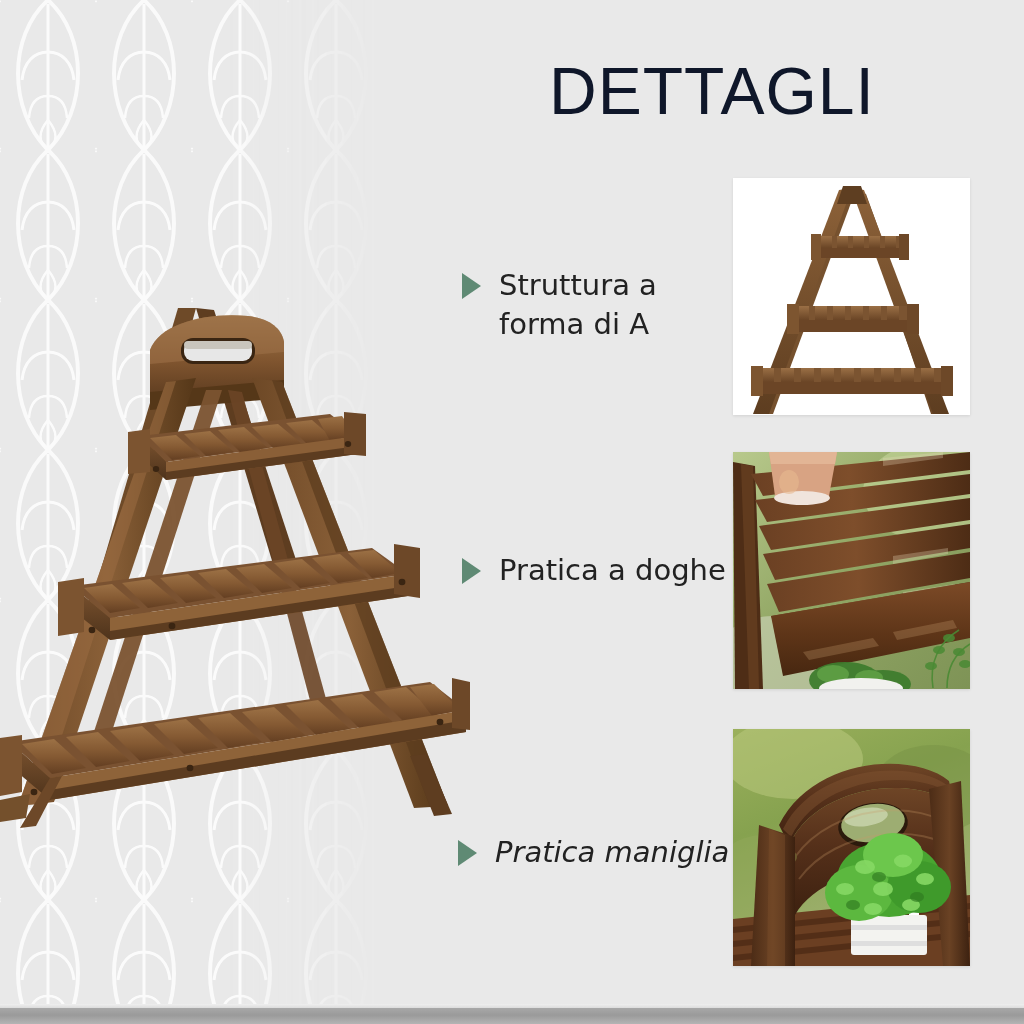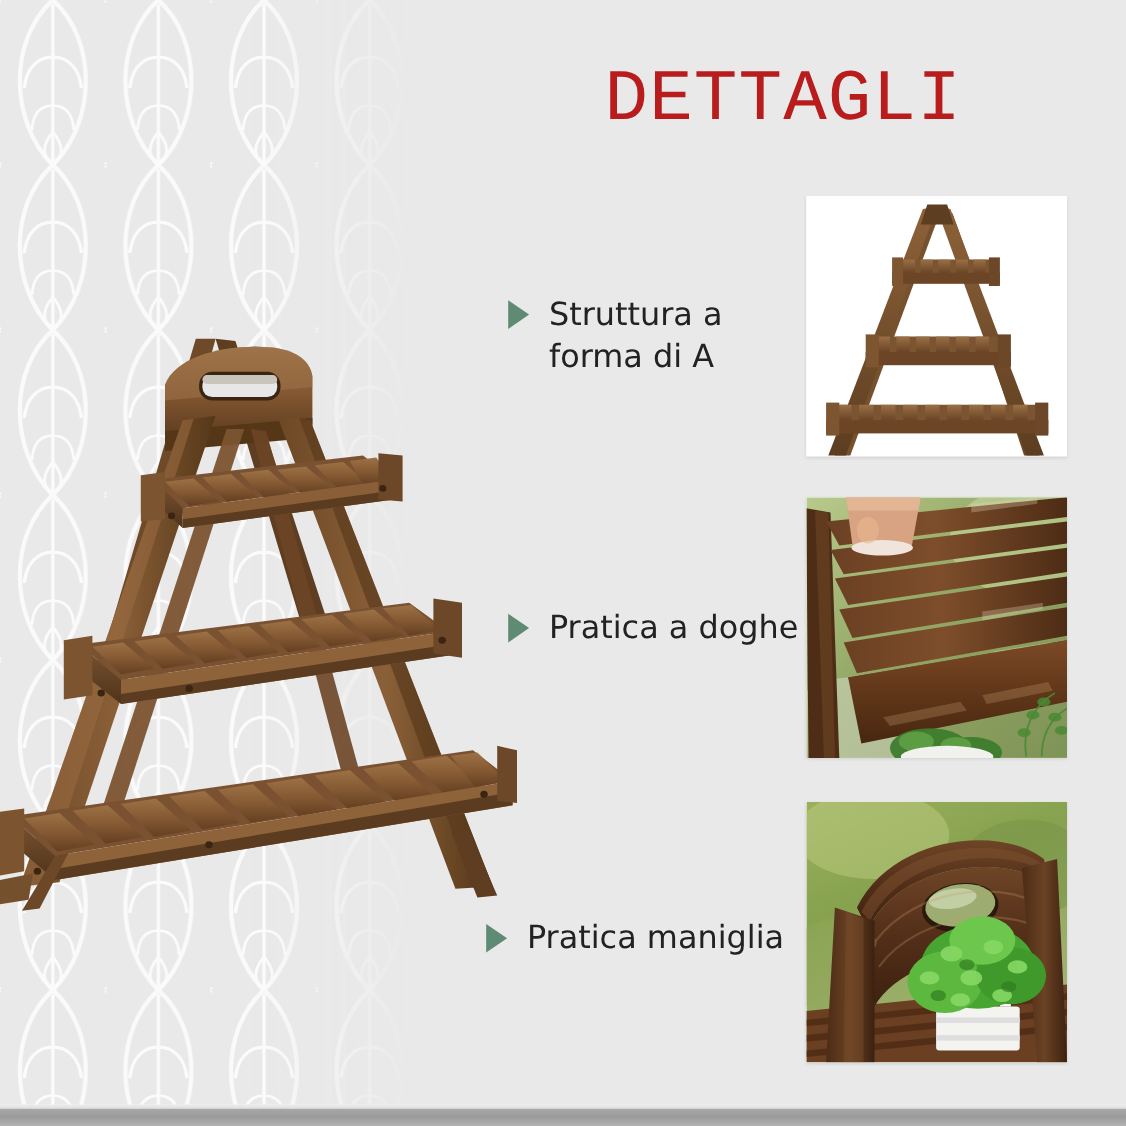--- a/index.html
+++ b/index.html
@@ -44,23 +44,23 @@
 
   
   .title {
     position: absolute;
     left: 452px; top: 55px;
     width: 520px;
     text-align: center;
     font-size: 66px;
     font-weight: 300;
     letter-spacing: 1px;
-    color: #b91c1c;
+    color: #0f172a;
     line-height: 1.1;
-    font-family: Liberation Mono, monospace;
+    font-family: Liberation Sans, sans-serif;
   }
 
   
   .feature {
     position: absolute;
     display: flex;
     align-items: flex-start;
     gap: 18px;
   }
   .feature .bullet {
@@ -73,21 +73,21 @@
   }
   .feature .label {
     font-size: 29px;
     color: #222222;
     line-height: 1.35;
     font-family: "DejaVu Sans", sans-serif;
     white-space: pre-line;
   }
   #feat-0 { left: 462px; top: 266px; }
   #feat-1 { left: 462px; top: 551px; }
-  #feat-2 { left: 442px; top: 833px; }
+  #feat-2 { left: 458px; top: 833px; font-style: italic; }
 
   
   .thumb {
     position: absolute;
     width: 237px; height: 237px;
     overflow: hidden;
     background: #ffffff;
     box-shadow: 0 1px 3px rgba(0,0,0,.10);
   }
   #thumb-0 { left: 733px; top: 178px; }

